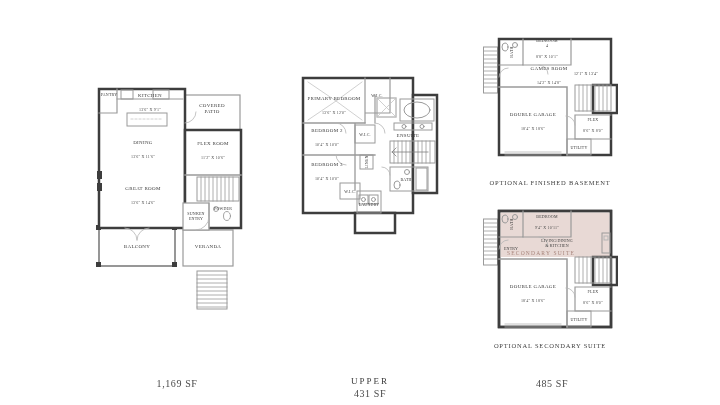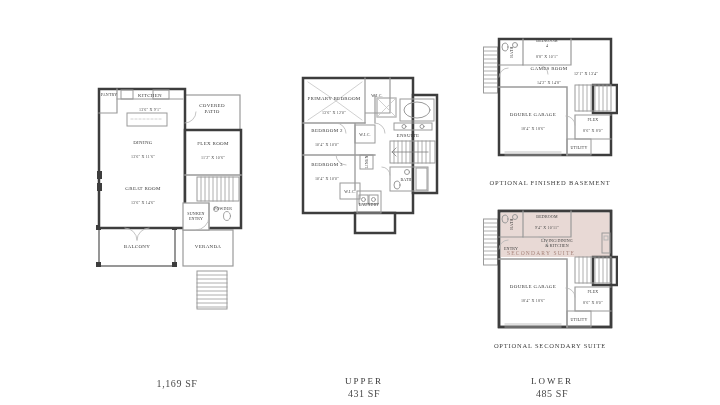--- a/index.html
+++ b/index.html
@@ -331,20 +331,19 @@
     <div>FLEX</div>
     <div class="dims">8'6" X 8'0"</div>
   </div>
   <div class="lbl t4" style="left:96px;top:114px;"><div>UTILITY</div></div>
   <div class="plan-caption" style="left:67px;top:137px;">OPTIONAL SECONDARY SUITE</div>
 </div>
 
 <div class="floor" style="left:107px;">
   <div class="floor-area">1,169 SF</div>
 </div>
-<div class="floor" style="left:294px;">
+<div class="floor" style="left:300px;">
   <div class="floor-name">UPPER</div>
   <div class="floor-area">431 SF</div>
 </div>
 <div class="floor" style="left:482px;">
-  <div class="floor-name">LOWER</div>
   <div class="floor-area">485 SF</div>
 </div>
 
 </body></html>

